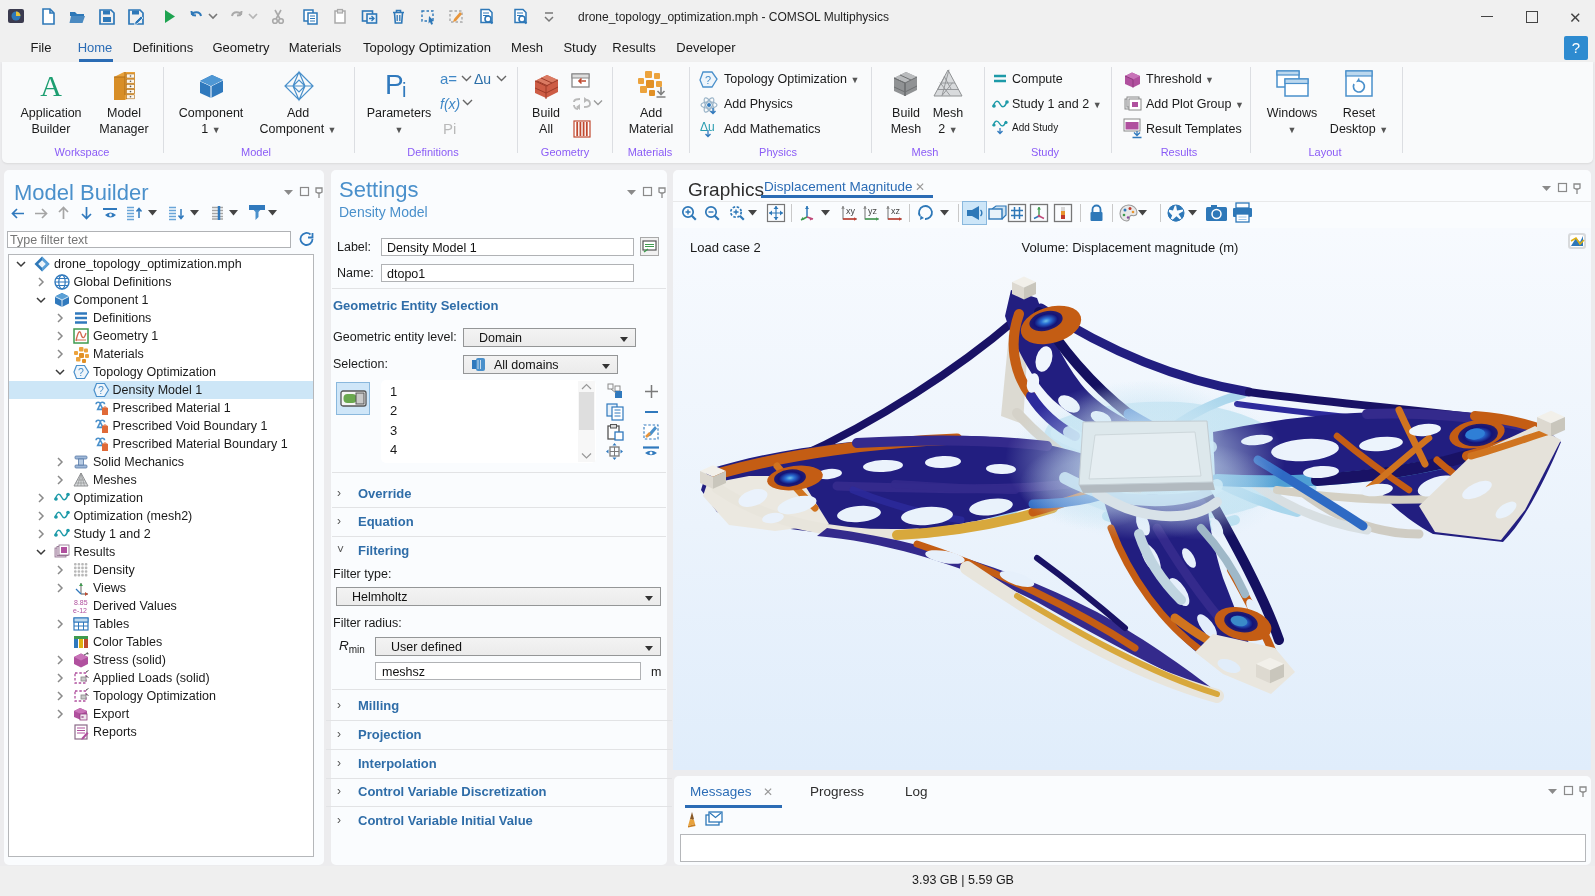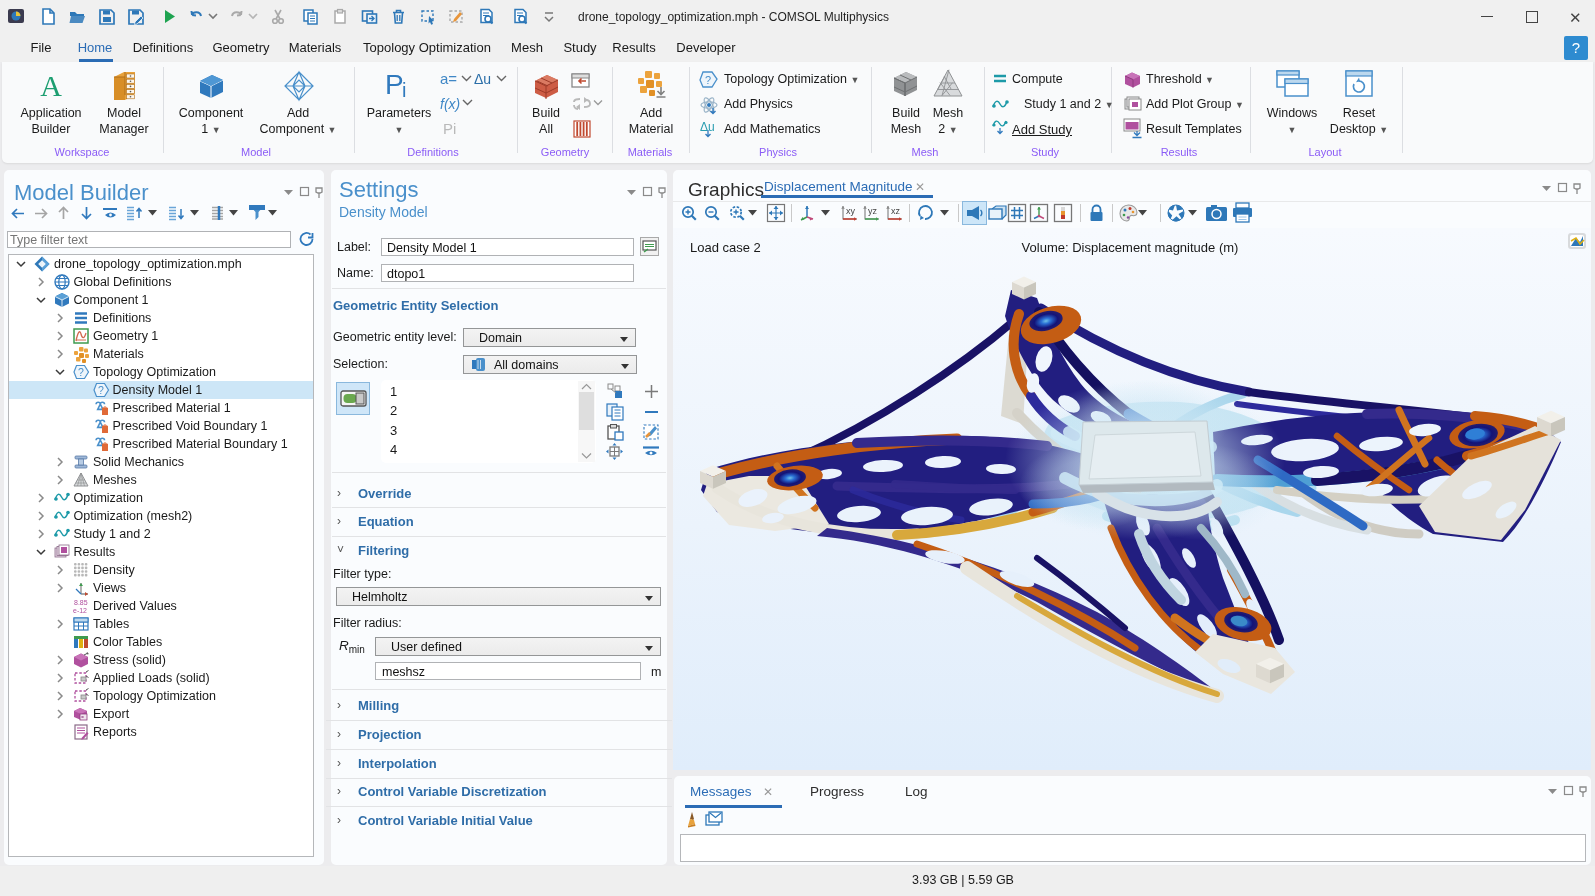--- a/index.html
+++ b/index.html
@@ -407,22 +407,22 @@
       <rect x="0" y="0" width="26" height="25" fill="#fff" stroke="#4a90cb" stroke-width="1.5"></rect>
       <rect x="0" y="0" width="26" height="5" fill="#bcd8ee" stroke="#4a90cb" stroke-width="1.2"></rect>
       <path d="M13 10 a5.5 5.5 0 1 1 -5 3" fill="none" stroke="#4a90cb" stroke-width="1.7"></path>
       <path d="M13 6.5 l1 4 -4 .8 z" fill="#4a90cb"></path>
     </svg>
   </div>
 <div class="abs" style="left:724px;top:72px;font-size:12.5px;">Topology Optimization <span style="font-size:9px;color:#555;">▼</span></div>
 <div class="abs" style="left:724px;top:97px;font-size:12.5px;">Add Physics</div>
 <div class="abs" style="left:724px;top:122px;font-size:12.5px;text-align:right;">Add Mathematics</div>
 <div class="abs" style="left:1012px;top:72px;font-size:12.5px;">Compute</div>
-<div class="abs" style="left:1012px;top:97px;font-size:12.5px;margin-left:12px;">Study 1 and 2 <span style="font-size:9px;color:#555;">▼</span></div>
-<div class="abs" style="left:1012px;top:122px;font-size:13px;text-decoration:underline;">Add Study</div>
+<div class="abs" style="left:1012px;top:97px;font-size:12.5px;">Study 1 and 2 <span style="font-size:9px;color:#555;">▼</span></div>
+<div class="abs" style="left:1012px;top:122px;font-size:10px;">Add Study</div>
 <div class="abs" style="left:1146px;top:72px;font-size:12.5px;">Threshold <span style="font-size:9px;color:#555;">▼</span></div>
 <div class="abs" style="left:1146px;top:97px;font-size:12.5px;">Add Plot Group <span style="font-size:9px;color:#555;">▼</span></div>
 <div class="abs" style="left:1146px;top:122px;font-size:12.5px;">Result Templates</div>
 <div class="panel" style="left:4px;top:170px;width:320px;height:695px;"></div>
 <div class="abs ptitle" style="left:14px;top:180px;">Model Builder</div>
 <div class="ic" style="left:284px;top:190px;">
     <svg width="9" height="7" viewBox="0 0 9 7" style="">
       <path d="M0 0 l4.5 5 4.5 -5z" fill="#8a8a8a"></path>
     </svg>
   </div>
@@ -877,21 +877,21 @@
       <path d="M1 12 l4 -3" stroke="#3f9b4f" stroke-width="1.5"></path>
     </svg>
   </div>
 <div class="abs" style="left:337px;top:266px;">Name:</div>
 <div class="inp" style="left:381px;top:264px;width:253px;height:18px;line-height:18px;padding-left:5px;">dtopo1</div>
 <div class="abs" style="left:332px;top:288px;width:334px;height:1px;background:#e2e3e5;"></div>
 <div class="abs sect" style="left:333px;top:298px;">Geometric Entity Selection</div>
 <div class="abs" style="left:333px;top:330px;">Geometric entity level:</div>
 <div class="dd" style="left:463px;top:328px;width:173px;height:19px;line-height:18px;"><span style="padding-left:15px;">Domain</span><span class="arr"></span></div>
 <div class="abs" style="left:333px;top:357px;">Selection:</div>
-<div class="dd" style="left:463px;top:355px;width:174px;height:19px;line-height:18px;"><span style="padding-left:30px;">All domains</span><span class="arr"></span></div>
+<div class="dd" style="left:463px;top:355px;width:155px;height:19px;line-height:18px;"><span style="padding-left:30px;">All domains</span><span class="arr"></span></div>
 <div class="ic" style="left:472px;top:358px;">
     <svg width="14" height="13" viewBox="0 0 14 13" style="">
       <rect x="0" y="2" width="5" height="9" fill="#3079bd"></rect>
       <rect x="4" y="0" width="9" height="13" rx="2" fill="#4a90cb"></rect>
       <path d="M6 2 v9 M8.5 2 v9" stroke="#fff" stroke-width=".7"></path>
     </svg>
   </div>
 <div class="abs" style="left:336px;top:382px;width:34px;height:33px;background:#cfe6f8;border:1px solid #8ab8dd;box-sizing:border-box;"></div>
 <div class="ic" style="left:341px;top:391px;">
     <svg width="25" height="15" viewBox="0 0 25 15" style="">

